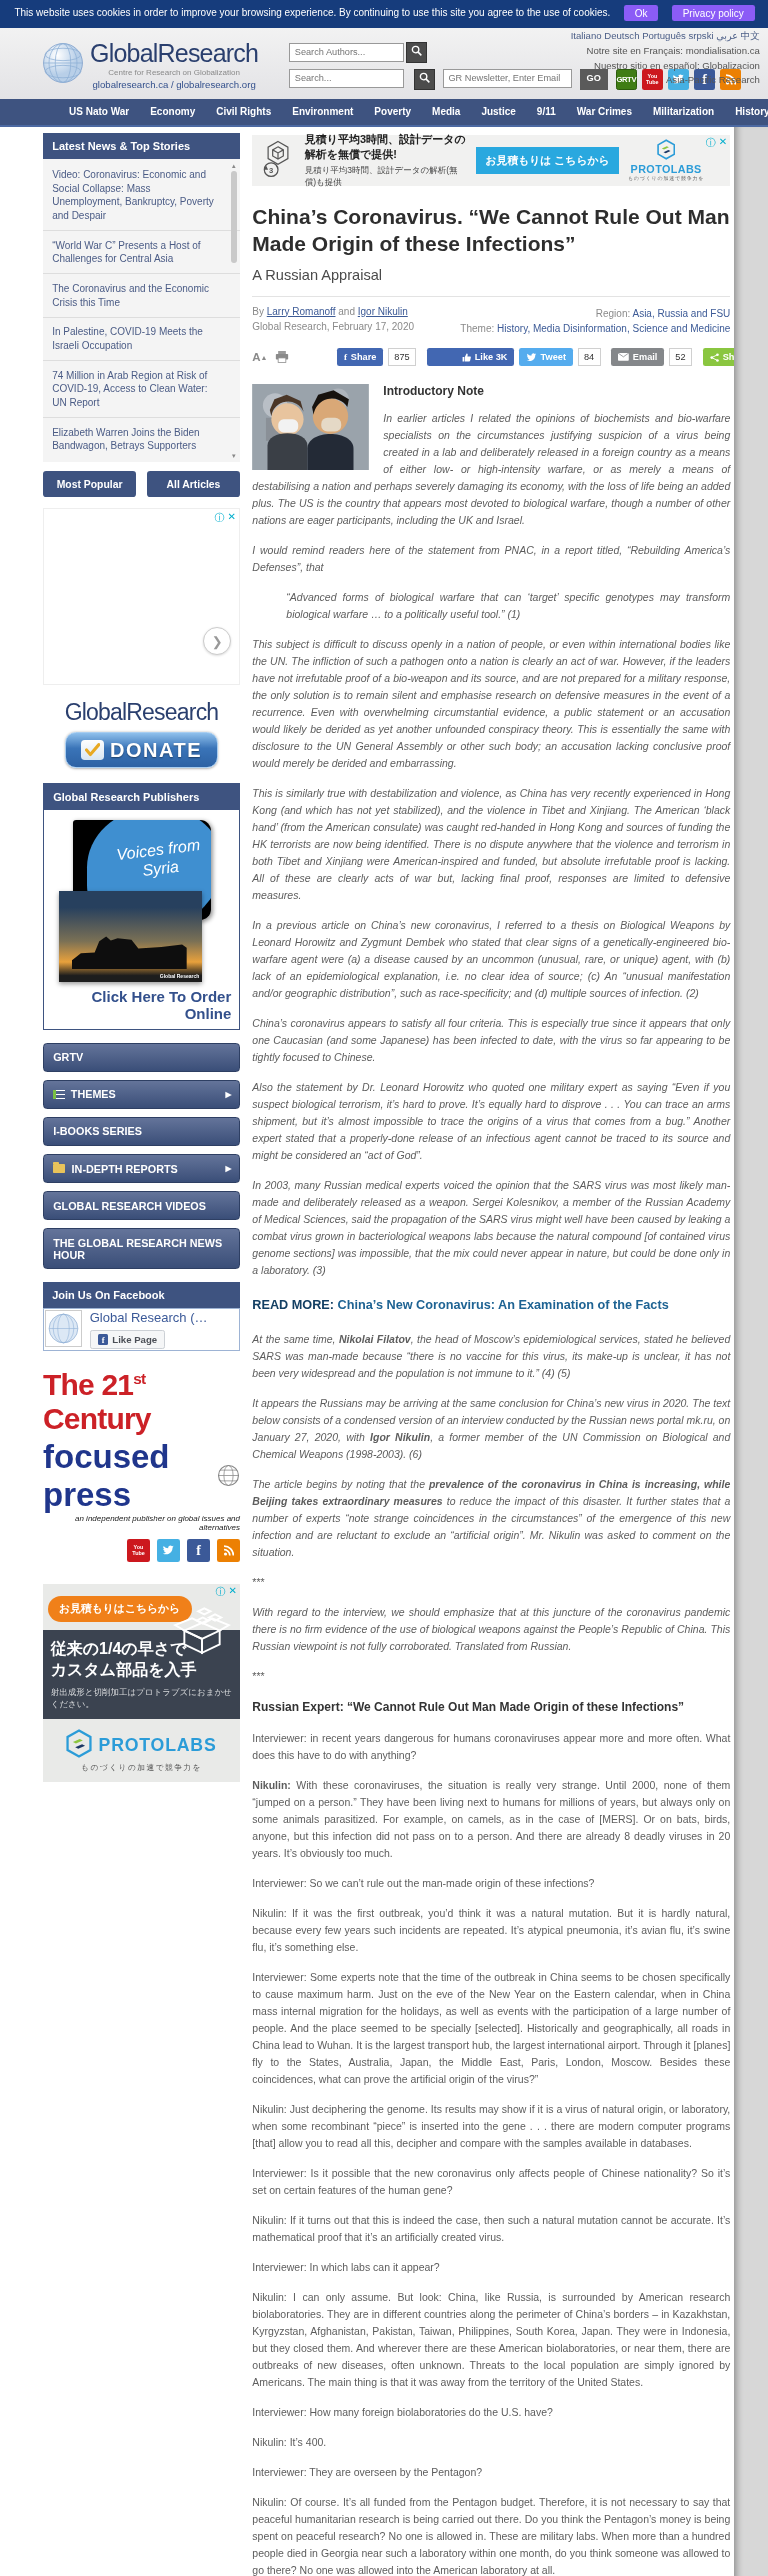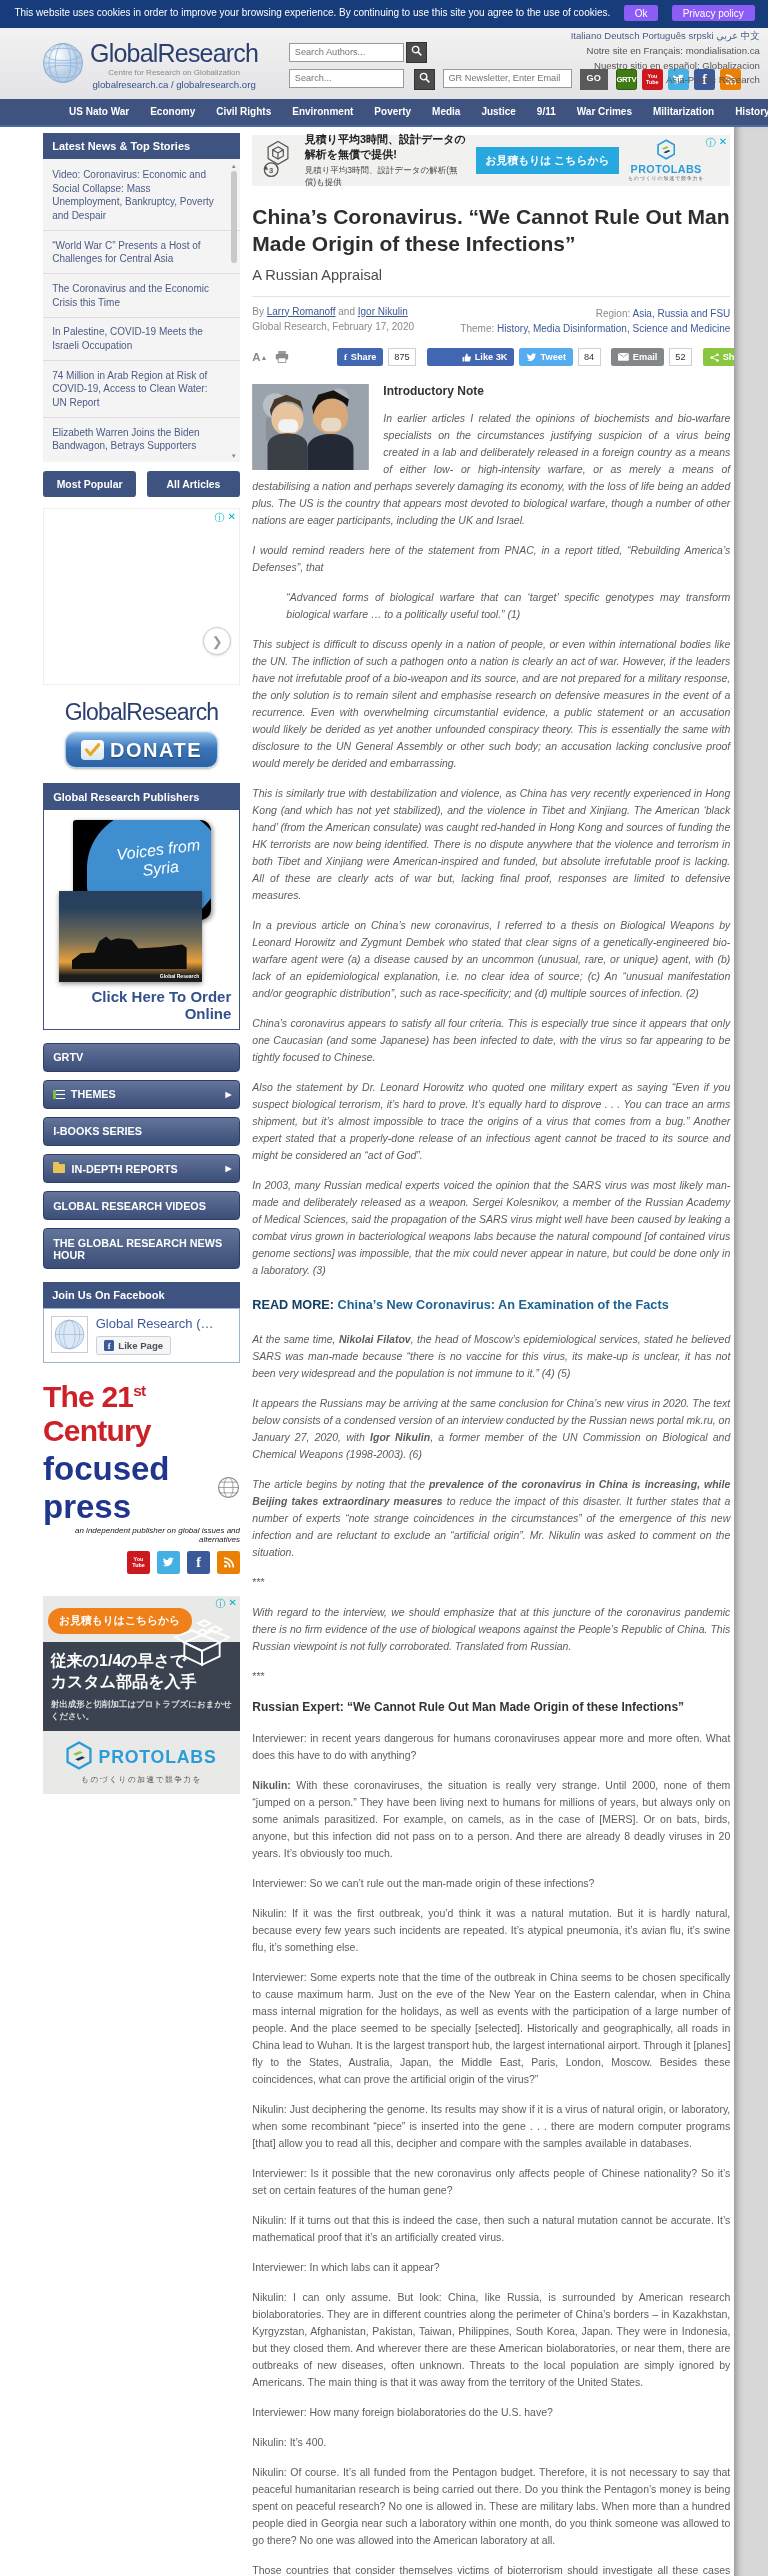--- a/index.html
+++ b/index.html
@@ -69,37 +69,37 @@
   .book-photo-credit { position:absolute; right:3.1px; bottom:3.1px; color:#fff; font-size:5px; font-weight:bold; }
   .silhouette { position:absolute; left:12.3px; bottom:12.3px; width:115px; height:40px; background:#0e0e0e; clip-path:polygon(0 78%,8% 60%,20% 58%,24% 30%,30% 18%,34% 28%,40% 22%,52% 26%,58% 48%,78% 44%,96% 38%,100% 46%,100% 100%,0 100%); }
   .order-link { text-align:right; font-weight:bold; font-size:15px; color:#33508c; margin-top:3px; cursor:pointer; }
   .acc-bar { background:linear-gradient(#64749a,#3a4e78); border:0.8px solid #2e3f63; border-radius:3.8px; color:#fff; font-weight:bold; font-size:10.8px; padding:7.7px 9.2px; margin-bottom:7.7px; display:flex; align-items:center; gap:6.1px; position:relative; cursor:pointer; }
   .acc-icon { display:none; }
   .acc-icon.list { display:inline-block; width:11.5px; height:9.2px; background:repeating-linear-gradient(#fff 0 1.5px, transparent 1.5px 3.8px); border-left:3.8px solid #7ac143; }
   .acc-icon.folder { display:inline-block; width:12.3px; height:8.5px; background:#e8c35a; border-radius:0.8px; position:relative; }
   .acc-icon.folder::before { content:""; position:absolute; left:0; top:-2.3px; width:5.4px; height:2.3px; background:#e8c35a; border-radius:0.8px 0.8px 0 0; }
   .acc-arrow { display:none; }
   .acc-arrow.has-arrow { display:block; position:absolute; right:7.7px; font-size:7.7px; }
-  .fb-widget { border:0.8px solid #9db3d4; padding:7px; display:flex; gap:7.7px; align-items:flex-start; margin-bottom:14px; background:#fff; }
+  .fb-widget { border:0.8px solid #9db3d4; padding:1px; display:flex; gap:7.7px; align-items:flex-start; margin-bottom:14px; background:#fff; }
   .fb-avatar { width:37px; height:37px; border:0.8px solid #ccc; display:flex; align-items:center; justify-content:center; background:#fff; }
   .fb-name { color:#3b5998; font-size:13px; margin-bottom:5.4px; cursor:pointer; }
   .fb-like-btn { display:inline-flex; align-items:center; gap:3.8px; border:0.8px solid #ccd0d5; background:#f5f6f7; border-radius:2.3px; padding:3.1px 7px; font-size:9.6px; font-weight:bold; color:#4b4f56; cursor:pointer; }
   .fb-like-f { width:10.8px; height:10.8px; background:#3b5998; color:#fff; border-radius:1.5px; display:flex; align-items:center; justify-content:center; font-size:8.5px; font-family:"Liberation Serif",serif; }
   .clarity-block { margin:17px 0 4.6px; }
   .c21 { color:#cc2127; font-weight:bold; font-size:30px; letter-spacing:-0.8px; }
   .c21 sup { font-size:15.4px; }
   .cpress { color:#20368c; font-weight:bold; font-size:33px; letter-spacing:0px; margin-top:1.5px; display:flex; align-items:center; gap:4.6px; }
   .clarity-tag { font-size:8px; font-style:italic; color:#222; text-align:right; margin-top:0px; }
   .clarity-social { display:flex; gap:7px; justify-content:flex-end; margin-top:7.7px; }
   .clarity-social .sq { width:23px; height:23px; }
   .proto-ad { background:#e9eae8; position:relative; margin-top:21.5px; padding-bottom:9.2px; }
   .proto-quote-btn { display:inline-block; background:#f08019; color:#fff; font-weight:bold; font-size:10.8px; border-radius:14px; padding:6.1px 11.5px; margin:12.3px 0 7.7px 4.6px; cursor:pointer; }
   .proto-band { background:#3b4350; color:#fff; padding:9.2px 7.7px 7.7px; position:relative; min-height:80px; }
   .proto-h { font-size:16px; font-weight:bold; line-height:1.3; }
-  .proto-sub { font-size:8.5px; color:#d8dadc; margin-top:6.1px;font-weight:bold; }
+  .proto-sub { font-size:8.5px; color:#d8dadc; margin-top:6.1px; }
   .proto-box-art { position:absolute; right:4.6px; top:-34px; }
   .proto-brand-row { display:flex; align-items:center; justify-content:center; gap:6.1px; margin-top:10.8px; }
   .proto-name { color:#2b9cd8; font-weight:bold; font-size:17.7px; letter-spacing:0.8px; }
   .proto-tag { text-align:center; font-size:7.7px; color:#555; margin-top:1.5px; letter-spacing:1.5px; }
 
   
   .main-col { width:478px; margin-left:12.3px; padding:7.7px 0 31px; }
   .ad-banner { background:#f1f1f0; height:51px; display:flex; align-items:center; gap:9.2px; padding:0 26px 0 9.2px; position:relative; margin-bottom:17px; }
   .ad-banner-texts { flex:1; }
   .ad-b-line1 { font-size:11px; font-weight:bold; color:#222; }
@@ -595,20 +595,21 @@
           <p class="para body"><span class="t1">Nikulin: If it turns out that this is indeed the case, then such a natural mutation cannot be accurate. It’s mathematical proof that it’s an artificially created virus.</span></p>
 
           <p class="para body"><span class="t1">Interviewer: In which labs can it appear?</span></p>
 
           <p class="para body"><span class="t1">Nikulin: I can only assume. But look: China, like Russia, is surrounded by American research biolaboratories. They are in different countries along the perimeter of China’s borders – in Kazakhstan, Kyrgyzstan, Afghanistan, Pakistan, Taiwan, Philippines, South Korea, Japan. They were in Indonesia, but they closed them. And wherever there are these American biolaboratories, or near them, there are outbreaks of new diseases, often unknown. Threats to the local population are simply ignored by Americans. The main thing is that it was away from the territory of the United States.</span></p>
 
           <p class="para body"><span class="t1">Interviewer: How many foreign biolaboratories do the U.S. have?</span></p>
 
           <p class="para body"><span class="t1">Nikulin: It’s 400.</span></p>
 
+          <p class="para body"><span class="t1">Interviewer: They are overseen by the Pentagon?</span></p>
 
           <p class="para body"><span class="t1">Nikulin: Of course. It’s all funded from the Pentagon budget. Therefore, it is not necessary to say that peaceful humanitarian research is being carried out there. Do you think the Pentagon’s money is being spent on peaceful research? No one is allowed in. These are military labs. When more than a hundred people died in Georgia near such a laboratory within one month, do you think someone was allowed to go there? No one was allowed into the American laboratory at all.</span></p>
 
           <p class="para body"><span class="t1">Those countries that consider themselves victims of bioterrorism should investigate all these cases and bring them up for international discussion. For example, to the UN Security Council. To raise the issue of the activities of American biolaboratories outside the United States. We have to do something. Because a lot of people are already suffering from it. And in general, it is necessary to strengthen the biosecurity of the country.</span></p>
 
         </div>
 
     </div>
 
   </div>

